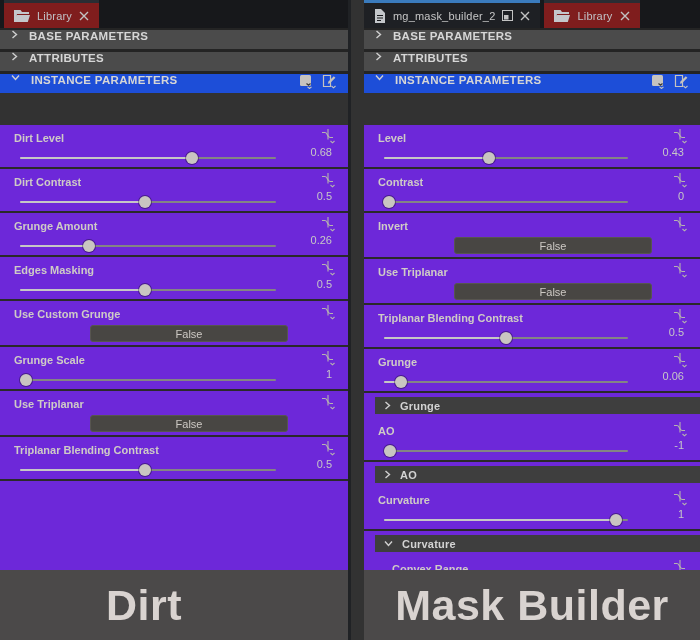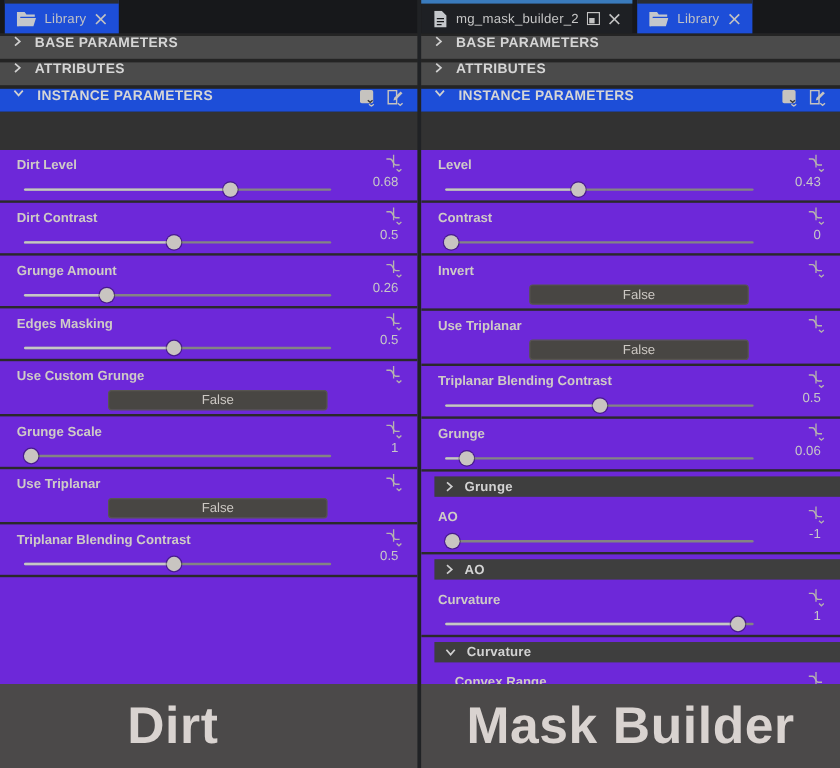--- a/index.html
+++ b/index.html
@@ -1,29 +1,29 @@
 <!DOCTYPE html>
 <html><head>
 <meta charset="utf-8">
 <style>
   * { margin:0; padding:0; box-sizing:border-box; }
   html,body { width:700px; height:640px; overflow:hidden; background:#2a2a2a;
               font-family:"Liberation Sans", sans-serif; }
   .app { display:flex; width:700px; height:640px; }
   .panel { display:flex; flex-direction:column; background:#323232; }
   .panel0 { width:348px; }
-  .panel1 { width:349px; }
+  .panel1 { width:349px;padding-left:13px; }
   .panel-divider { width:3px; background:#202225; }
 
   
   .tabbar { height:28px; background:#17181b; display:flex; align-items:stretch; flex:0 0 auto; }
   .tab { display:flex; align-items:center; gap:7px; padding:0 10px; font-size:11px;
          color:#c6c6c6; border-top:3px solid transparent; white-space:nowrap; }
   .tab.active { background:#1e2024; border-top-color:#3a7bbd; }
-  .tab.inactive { background:#1d4ed8; margin-left:4px; border-top-color:#2a2d33; color:#c0c2c6; }
+  .tab.inactive { background:#7f1d1d; margin-left:4px; border-top-color:#2a2d33; color:#c0c2c6; }
   .tab .icon { display:inline-flex; align-items:center; }
   .tab-label { letter-spacing:0.2px; }
 
   
   .sections { background:#242424; padding-top:2px; flex:0 0 auto; }
   .section-bar { height:19px; margin-bottom:3px; display:flex; align-items:flex-start; gap:11px;
                  padding:0 11px; font-size:11.5px; font-weight:700; color:#d6d6d6;
                  letter-spacing:0.3px; }
   .section-bar.light { background:#4b4b4b; }
   .section-bar.dark  { background:#1d4ed8; margin-bottom:0; }
@@ -39,21 +39,21 @@
   .fn { position:absolute; right:12px; top:2px; width:16px; height:17px; }
   .p-value { position:absolute; right:16px; top:21px; font-size:11px; color:#c7c7c7; }
 
   .trackwrap { position:absolute; left:20px; right:72px; top:27px; height:12px; }
   .p-row.indent .trackwrap { left:34px; }
   .track-bg { position:absolute; left:0; right:0; top:5px; height:2px; background:#848484; border-radius:2px; }
   .track-fill { position:absolute; left:0; top:5px; height:2px; background:#c6c6c6; border-radius:2px; }
   .handle { position:absolute; top:0; width:12px; height:12px; margin-left:-6px; border-radius:50%;
             background:#c9c5c1; box-shadow:0 0 0 1px rgba(0,0,0,0.35); }
 
-  .toggle-btn { position:absolute; left:90px; width:183px; top:24px; height:17px;
+  .toggle-btn { position:absolute; left:90px; width:198px; top:24px; height:17px;
                 background:#484643; border:1px solid #575550; border-radius:3px;
                 color:#cdc9c4; font-size:11px; display:flex; align-items:center; justify-content:center; }
 
   .group-bar { height:17px; margin:4px 0 4px 11px; background:#3e3e3e; display:flex;
                align-items:center; gap:9px; padding:0 9px; font-size:11px; font-weight:700;
                color:#d3d3d3; letter-spacing:0.2px; }
 
   
   .footer { height:70px; flex:0 0 auto; background:#4b4949; display:flex;
             align-items:center; justify-content:center; }

